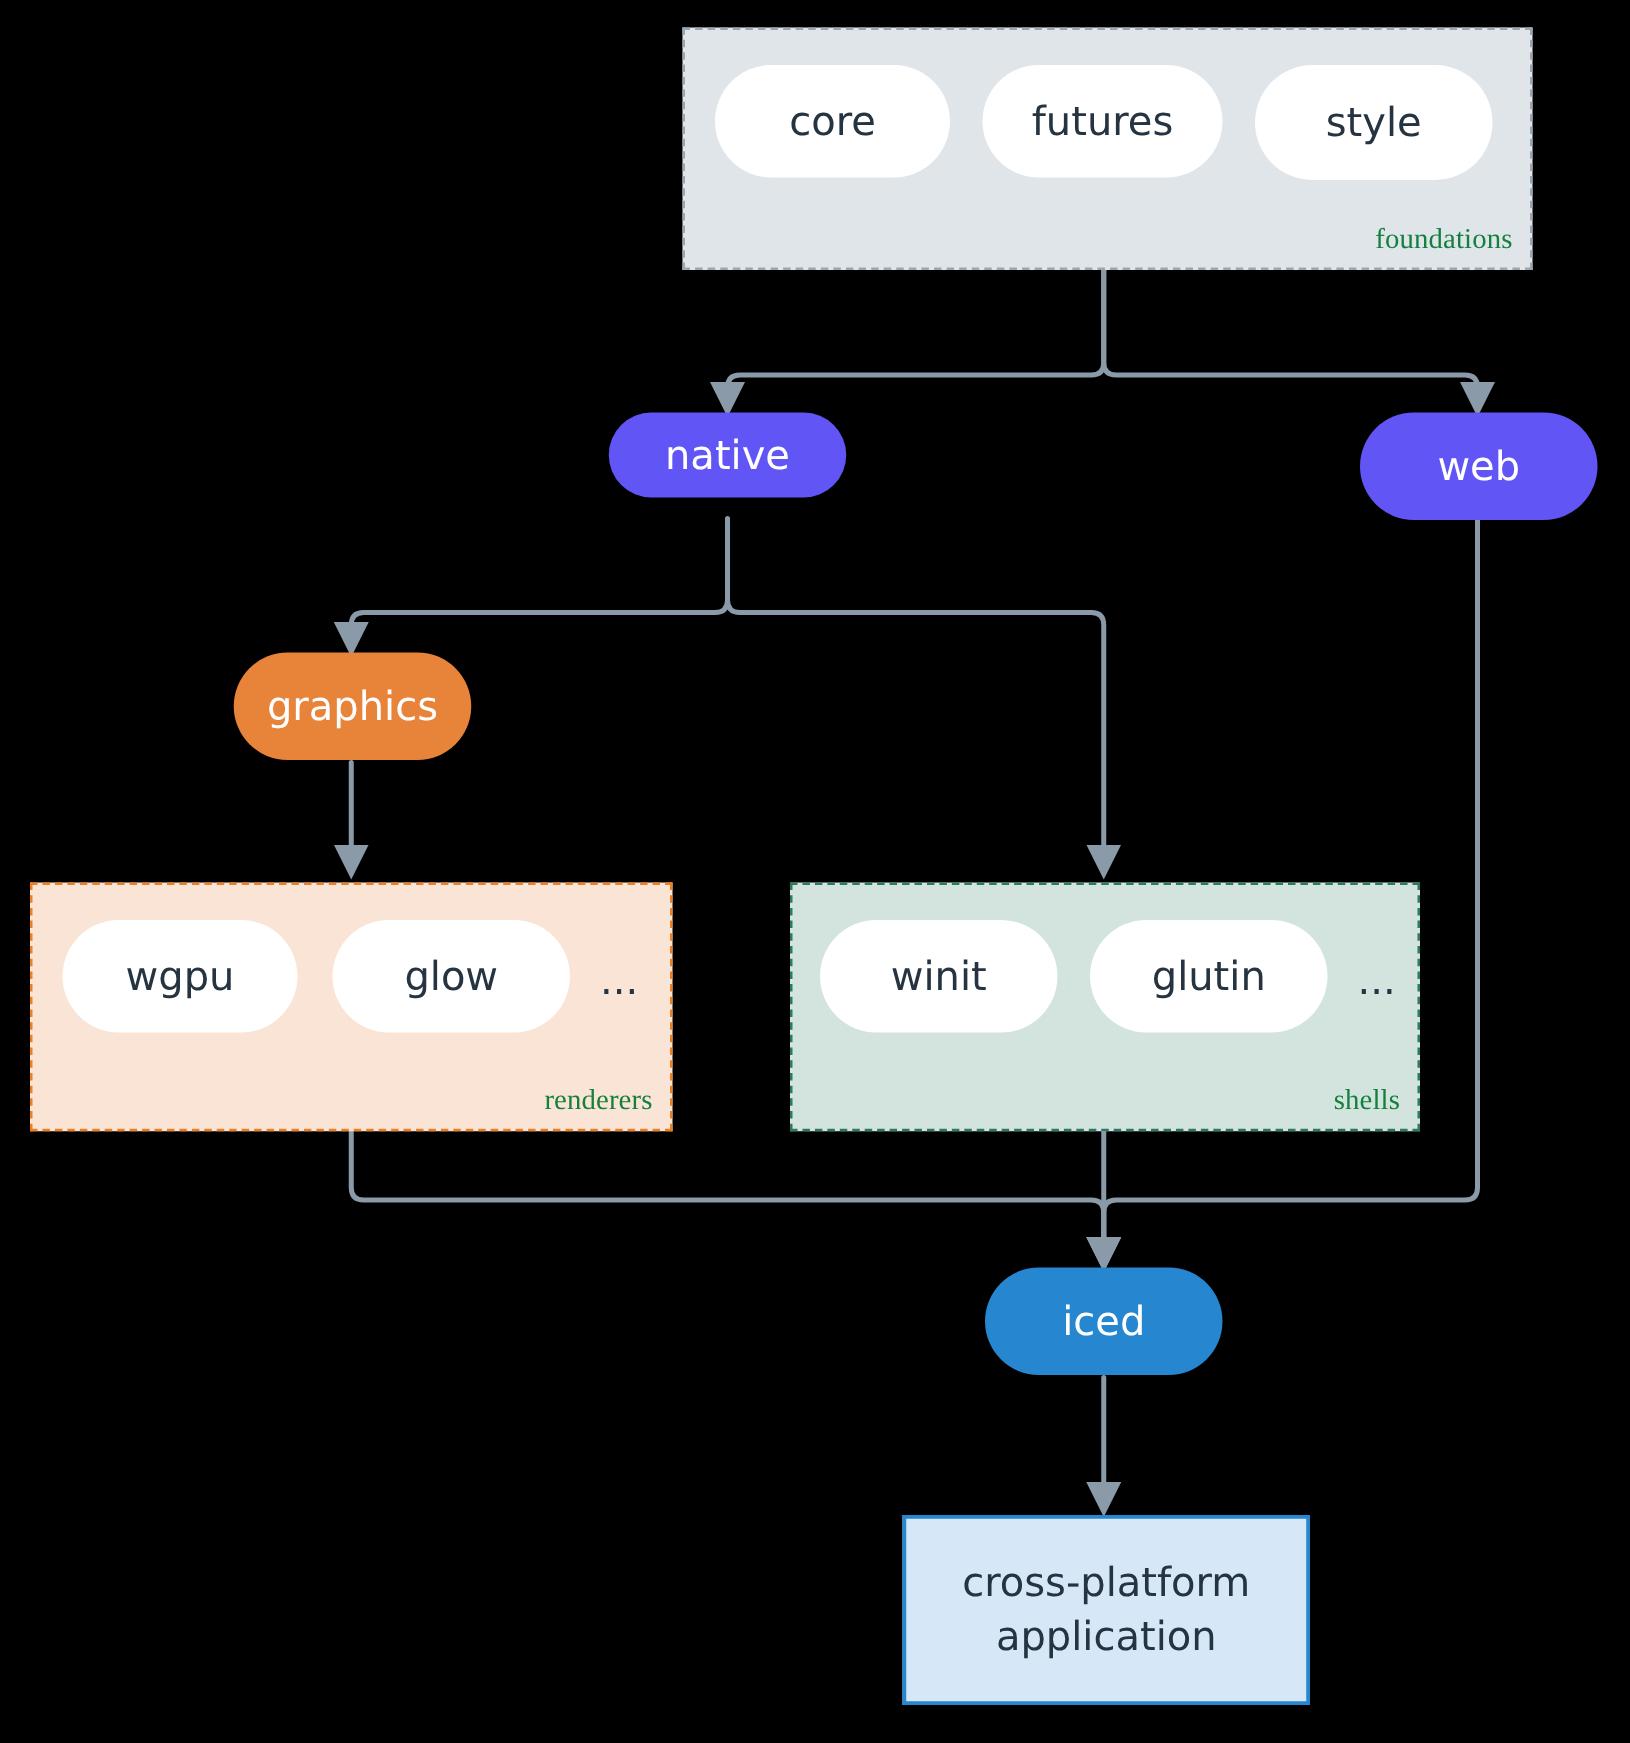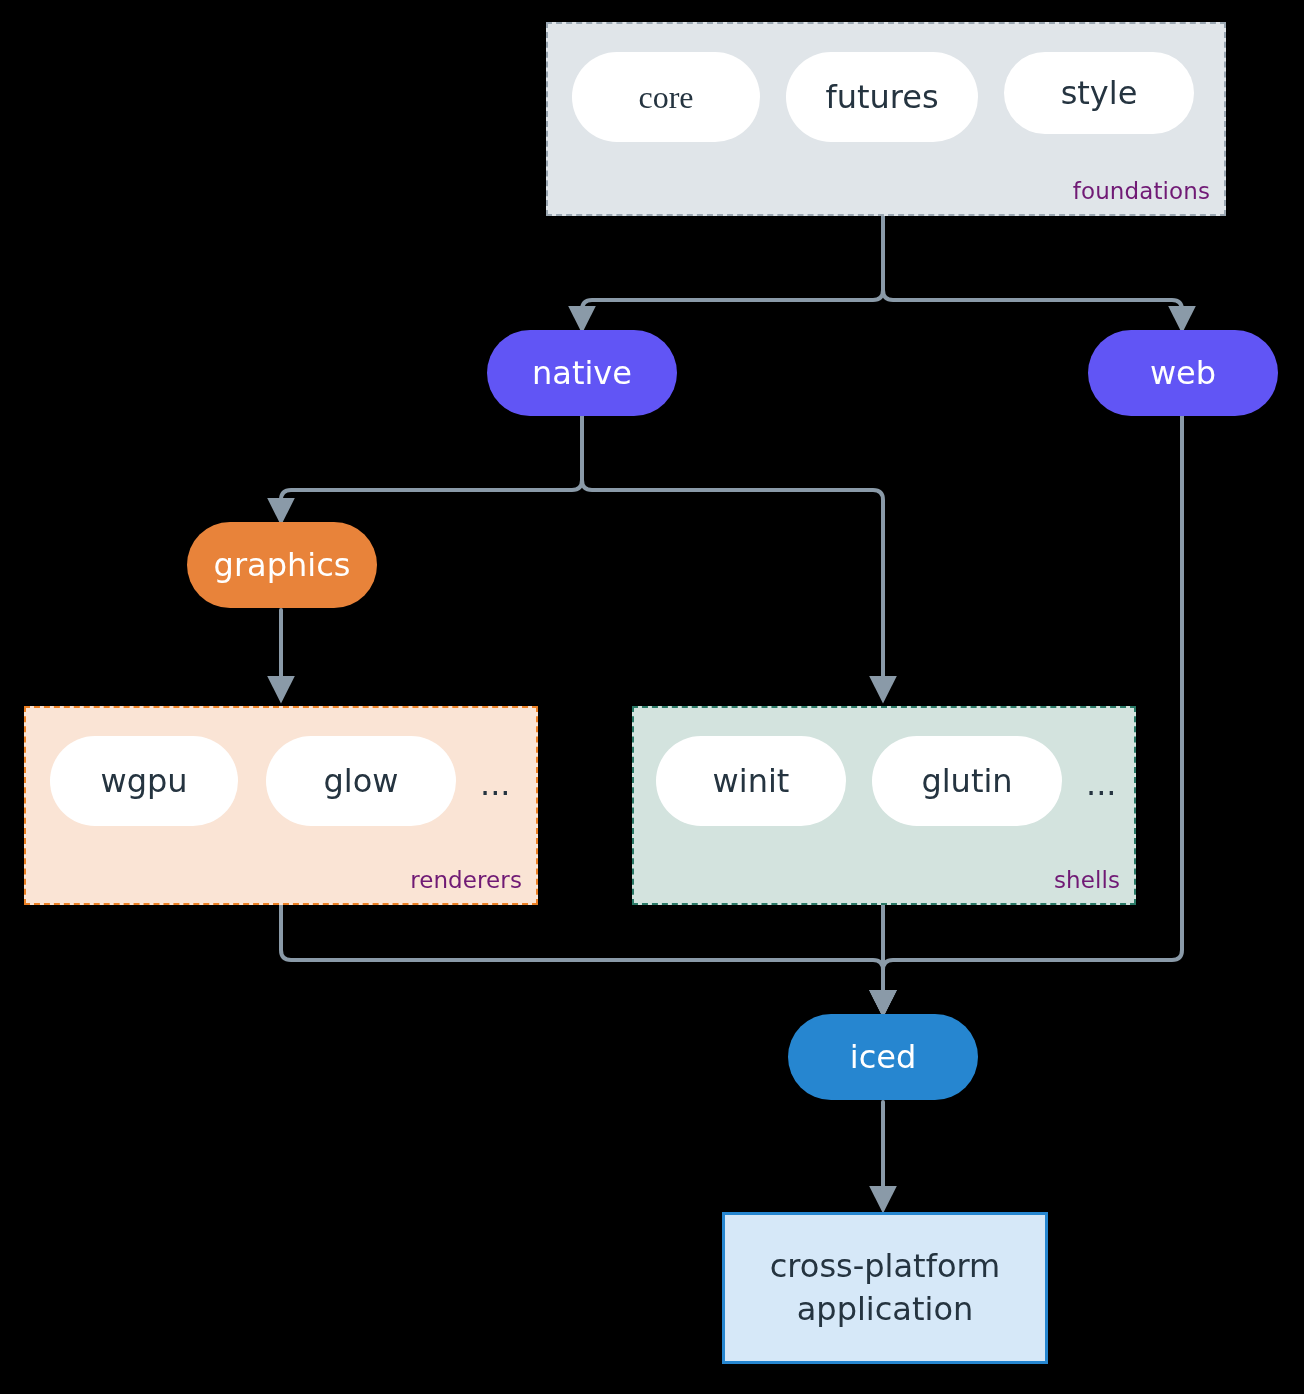--- a/index.html
+++ b/index.html
@@ -38,23 +38,24 @@
   }
   .cluster-shells {
     background: #d3e3de;
     border: 2px dashed #2a7a67;
   }
   .cluster-label {
     position: absolute;
     right: 14px;
     bottom: 10px;
     font-size: 23px;
-    color: #701a75;
+    color: #15803d;
     letter-spacing: 0.1px;
     white-space: nowrap;
+    font-family: Liberation Serif, serif;
   }
   .pill {
     position: absolute;
     box-sizing: border-box;
     background: #ffffff;
     border-radius: 999px;
     display: flex;
     align-items: center;
     justify-content: center;
     color: #253440;
@@ -122,31 +123,31 @@
       <path d="M 883 905 L 883 1012" marker-end="url(#arrow)"></path>
       <path d="M 1182 415 L 1182 950 Q 1182 960 1172 960 L 893 960 Q 883 960 883 970 L 883 1012" marker-end="url(#arrow)"></path>
 
       <path d="M 883 1102 L 883 1208" marker-end="url(#arrow)"></path>
     </g>
   </svg>
 
   <div class="cluster cluster-foundations" style="left:546px; top:22px; width:680px; height:194px;">
     <div class="cluster-label">foundations</div>
   </div>
-  <div class="pill" style="left:572px; top:52px; width:188px; height:90px;font-family:Liberation Serif, serif;">
+  <div class="pill" style="left:572px; top:52px; width:188px; height:90px;">
     <span>core</span>
   </div>
   <div class="pill" style="left:786px; top:52px; width:192px; height:90px;">
     <span>futures</span>
   </div>
-  <div class="pill" style="left:1004px; top:52px; width:190px; height:82px;">
+  <div class="pill" style="left:1004px; top:52px; width:190px; height:92px;">
     <span>style</span>
   </div>
 
-  <div class="node node-purple" style="left:487px; top:330px; width:190px; height:86px;text-align:center;">
+  <div class="node node-purple" style="left:487px; top:330px; width:190px; height:68px;text-align:center;">
     <span>native</span>
   </div>
   <div class="node node-purple" style="left:1088px; top:330px; width:190px; height:86px;">
     <span>web</span>
   </div>
 
   <div class="node node-orange" style="left:187px; top:522px; width:190px; height:86px;">
     <span>graphics</span>
   </div>
 

